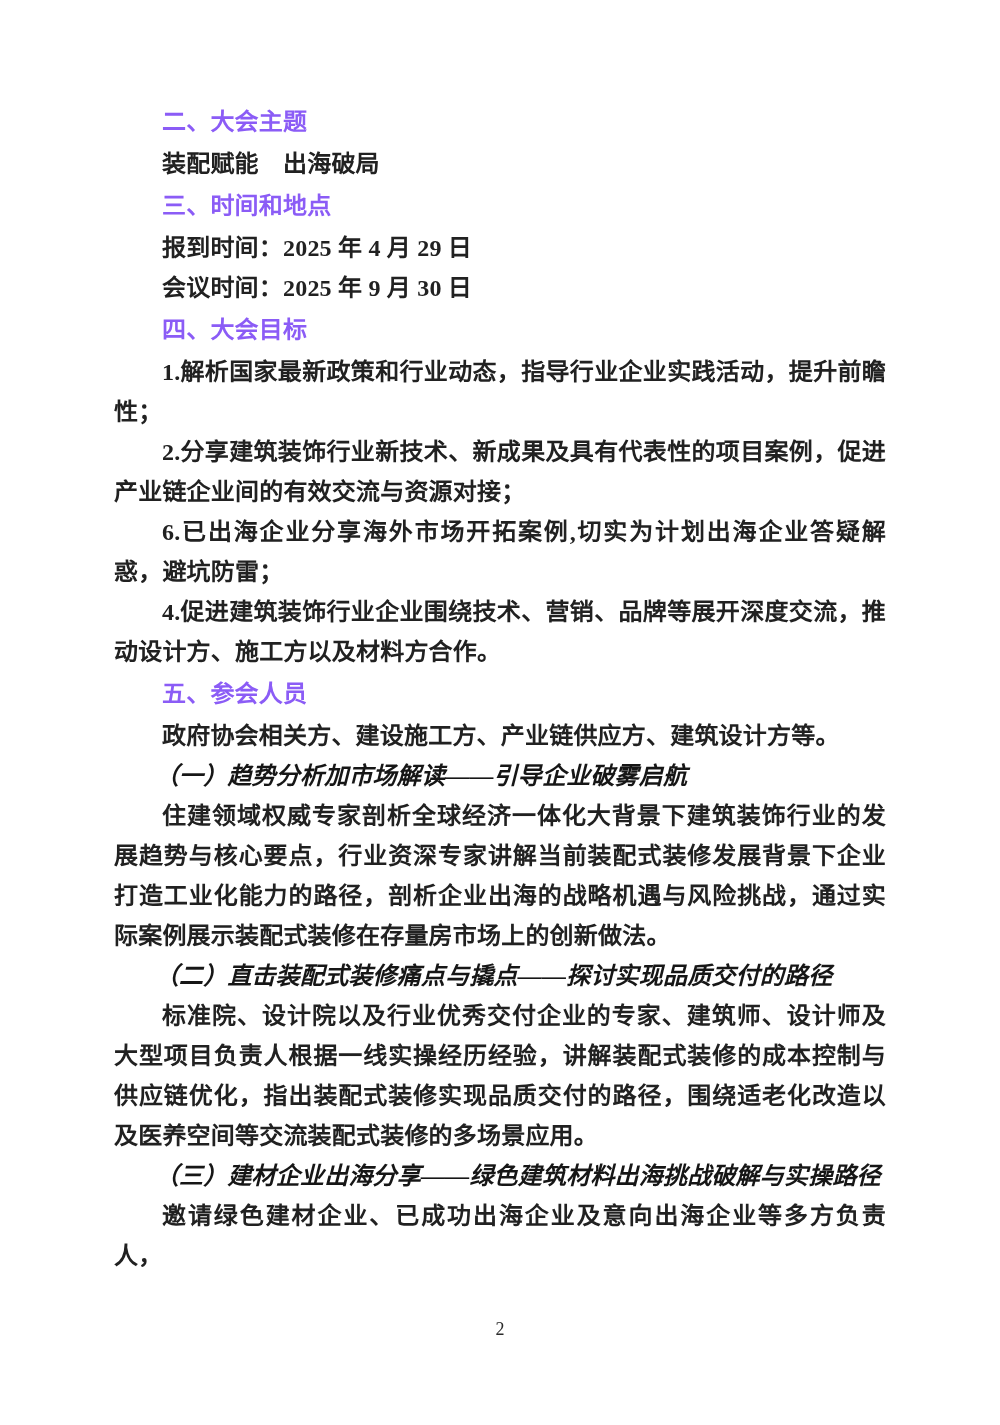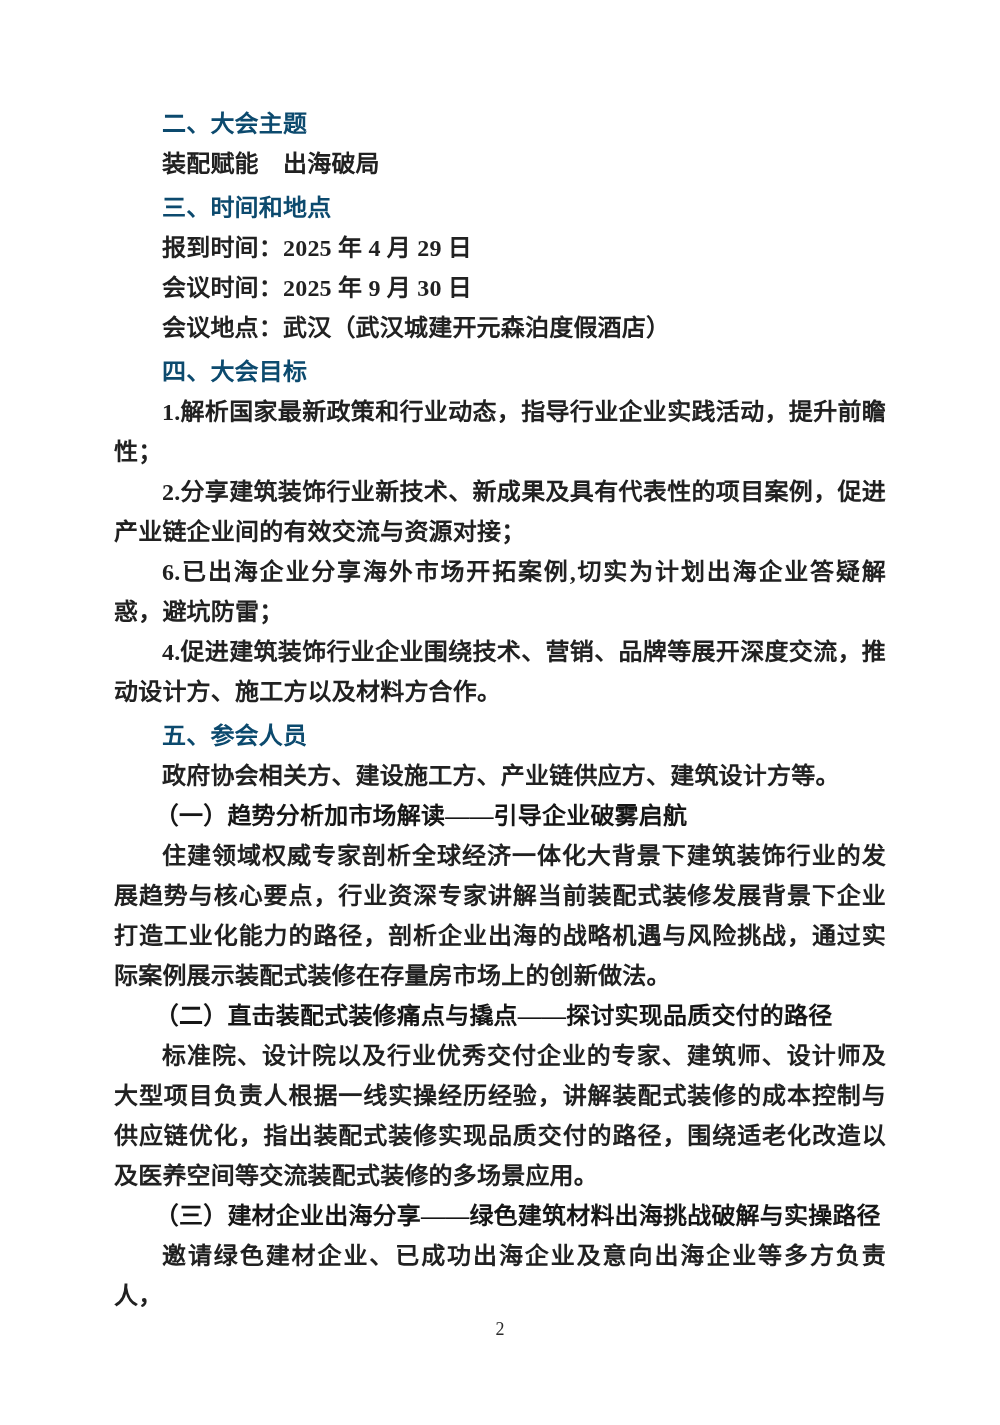--- a/index.html
+++ b/index.html
@@ -30,30 +30,31 @@
     text-align: justify;
     letter-spacing: 0.2px;
   }
   .body-para {
     text-indent: 2em;
     font-family: "Liberation Serif", "DejaVu Serif", serif;
     font-weight: 700;
   }
   .h-main {
     text-indent: 2em;
-    font-family: Liberation Sans, sans-serif;
+    font-family: Liberation Mono, monospace;
     font-weight: 700;
     margin-top: 4px !important;
-    color: #0c4a6e;
+    color: #8b5cf6;
   }
   .h-sub {
     text-indent: 1.7em;
     font-family: "Liberation Serif", "DejaVu Serif", serif;
     font-weight: 700;
     color: #161616;
+    font-style: italic;
   }
   .page-number {
     position: absolute;
     left: 0;
     top: 1318px;
     width: 100%;
     text-align: center;
     font-size: 18px;
     line-height: 22px;
     font-family: "Liberation Serif", "DejaVu Serif", serif;
@@ -63,21 +64,20 @@
 </head>
 <body>
 
 <div class="page">
   <div class="content">
     <p class="h-main">二、大会主题</p>
     <p class="body-para">装配赋能　出海破局</p>
     <p class="h-main">三、时间和地点</p>
     <p class="body-para">报到时间：2025 年 4 月 29 日</p>
     <p class="body-para">会议时间：2025 年 9 月 30 日</p>
-    <p class="body-para">会议地点：武汉（武汉城建开元森泊度假酒店）</p>
     <p class="h-main">四、大会目标</p>
     <p class="body-para">1.解析国家最新政策和行业动态，指导行业企业实践活动，提升前瞻性；</p>
     <p class="body-para">2.分享建筑装饰行业新技术、新成果及具有代表性的项目案例，促进产业链企业间的有效交流与资源对接；</p>
     <p class="body-para">6.已出海企业分享海外市场开拓案例,切实为计划出海企业答疑解惑，避坑防雷；</p>
     <p class="body-para">4.促进建筑装饰行业企业围绕技术、营销、品牌等展开深度交流，推动设计方、施工方以及材料方合作。</p>
     <p class="h-main">五、参会人员</p>
     <p class="body-para">政府协会相关方、建设施工方、产业链供应方、建筑设计方等。</p>
     <p class="h-sub">（一）趋势分析加市场解读——引导企业破雾启航</p>
     <p class="body-para">住建领域权威专家剖析全球经济一体化大背景下建筑装饰行业的发展趋势与核心要点，行业资深专家讲解当前装配式装修发展背景下企业打造工业化能力的路径，剖析企业出海的战略机遇与风险挑战，通过实际案例展示装配式装修在存量房市场上的创新做法。</p>
     <p class="h-sub">（二）直击装配式装修痛点与撬点——探讨实现品质交付的路径</p>

